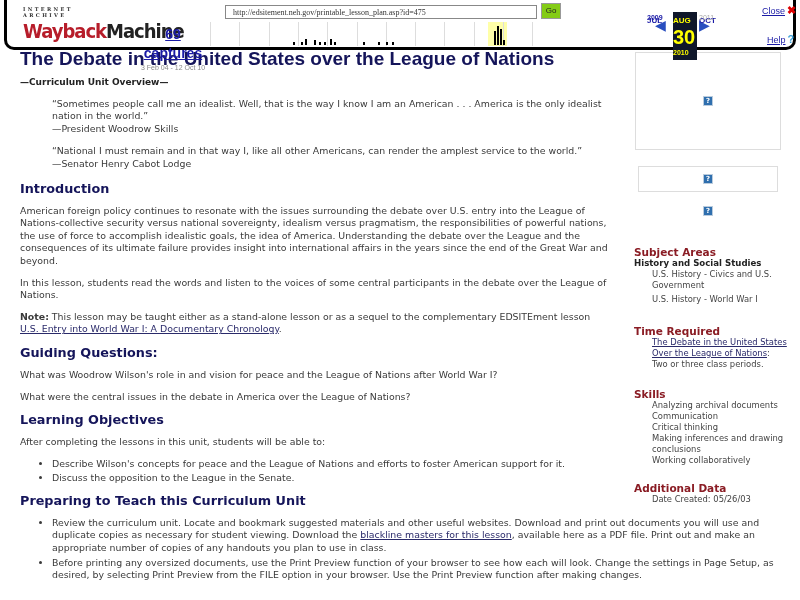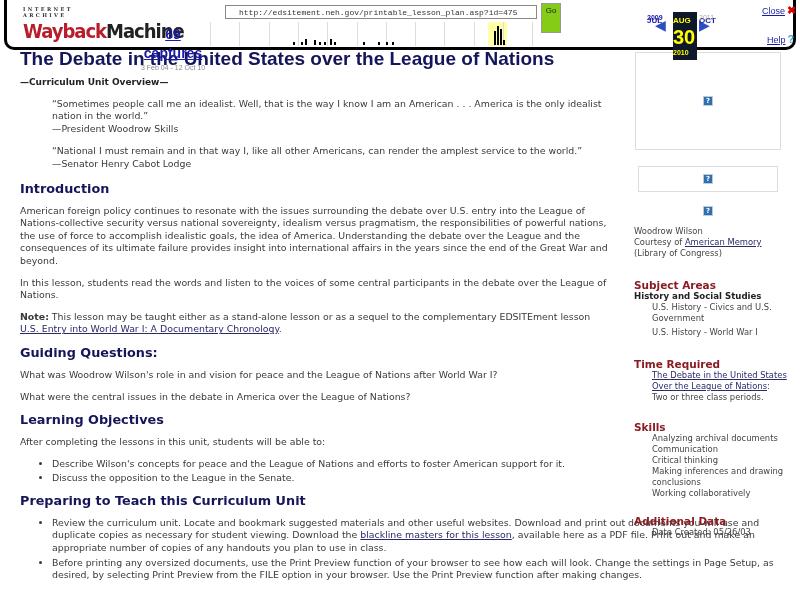--- a/index.html
+++ b/index.html
@@ -20,25 +20,25 @@
   }
   .wm-logo .wb .w1 { color: #b71d2a; }
   .wm-logo .wb .w2 { color: #222; }
 
   .wm-captures { position: absolute; left: 130px; top: 24px; width: 72px; text-align: center; }
   .wm-captures a { font-family: "Liberation Sans", sans-serif; font-size: 14px; color: #1a1aa6; text-decoration: underline; font-weight: bold; }
   .wm-captures .range { font-family: "Liberation Sans", sans-serif; font-size: 7px; color: #888; margin-top: 2px; }
 
   .wm-url {
     position: absolute; left: 218px; top: 5px; width: 312px; height: 14px;
-    border: 1px solid #888; font-family: Liberation Mono, monospace; font-size: 8px; padding: 1px 13px;
+    border: 1px solid #888; font-family: Liberation Serif, serif; font-size: 8px; padding: 1px 7px;
     color: #333; background: #fff; line-height: 11px;
   }
   .wm-go {
-    position: absolute; left: 534px; top: 3px; width: 20px; height: 30px;
+    position: absolute; left: 534px; top: 3px; width: 20px; height: 16px;
     border: 1px solid #999; background: #84cc16; font-family: "Liberation Sans", sans-serif;
     font-size: 8px; text-align: center; line-height: 14px; color: #222;
   }
   .wm-spark { position: absolute; left: 203px; top: 22px; width: 352px; height: 24px; }
   .wm-spark .tick { position: absolute; top: 0; width: 1px; height: 24px; background: #ddd; }
   .wm-spark .bar { position: absolute; bottom: 1px; width: 2px; background: #000; }
   .wm-spark .hl { position: absolute; left: 278px; top: 0; width: 19px; height: 24px; background: #ffffa8; }
 
   .wm-cal { position: absolute; left: 640px; top: 0; width: 100px; height: 48px; font-family: "Liberation Sans", sans-serif; }
   .wm-cal .col { position: absolute; top: 12px; width: 26px; text-align: left; font-weight: bold; }
@@ -200,25 +200,20 @@
   <div class="imgbox" style="width:146px;height:98px;margin-top:2px;">
     <div class="qicon">?</div>
   </div>
   <div class="imgbox" style="width:140px;height:26px;margin:16px 0 0 4px;">
     <div class="qicon">?</div>
   </div>
   <div style="display:flex;justify-content:center;width:148px;margin-top:14px;height:20px;">
     <div class="qicon">?</div>
   </div>
 
-  <div class="caption" style="margin-top:0;">
-    <div>Woodrow Wilson</div>
-    <div><span>Courtesy of </span><a href="#" class="lnk">American Memory</a></div>
-    <div>(Library of Congress)</div>
-  </div>
 
   <div style="margin-top:20px;">
     <h3 class="side-h">Subject Areas</h3>
     <div class="side-sub">History and Social Studies</div>
     <div class="side-indent">U.S. History - Civics and U.S. Government</div>
     <div class="side-indent" style="margin-top:3px;">U.S. History - World War I</div>
   </div>
 
   <div style="margin-top:20px;">
     <h3 class="side-h">Time Required</h3>

